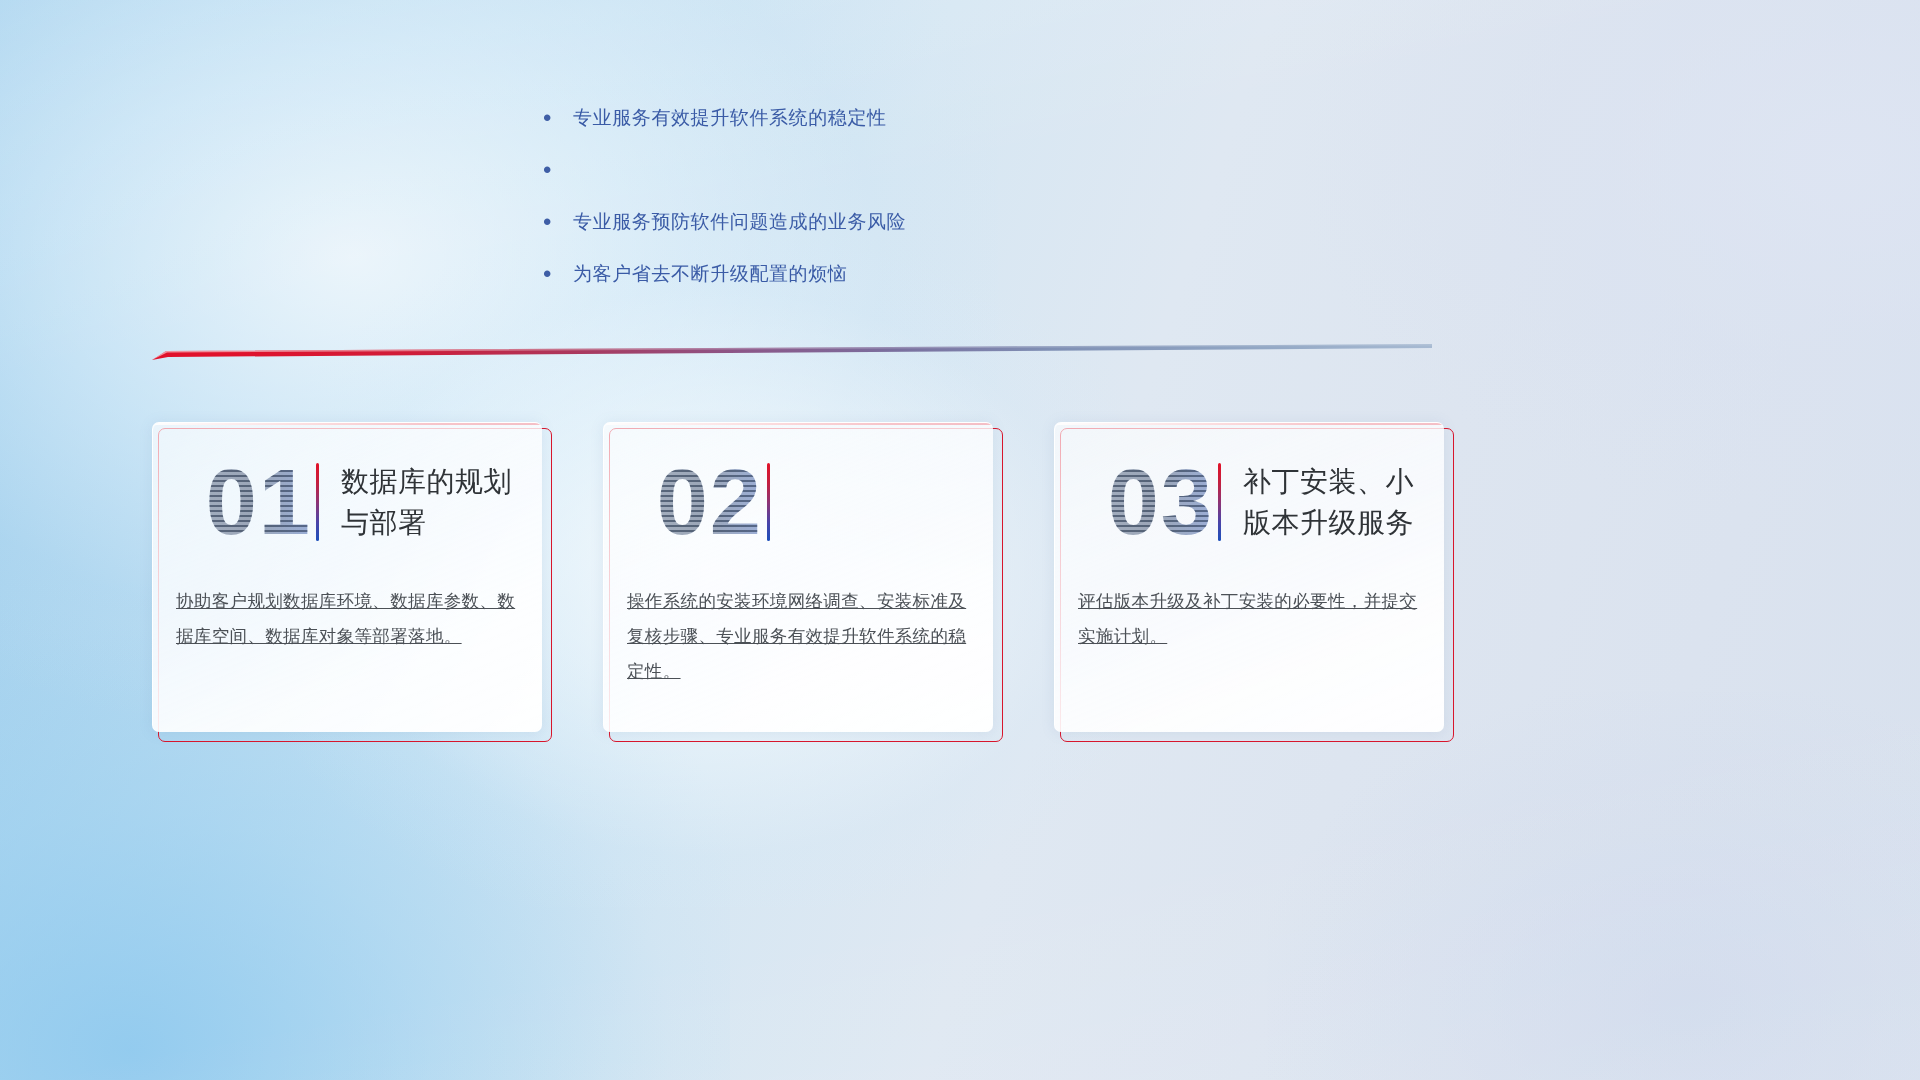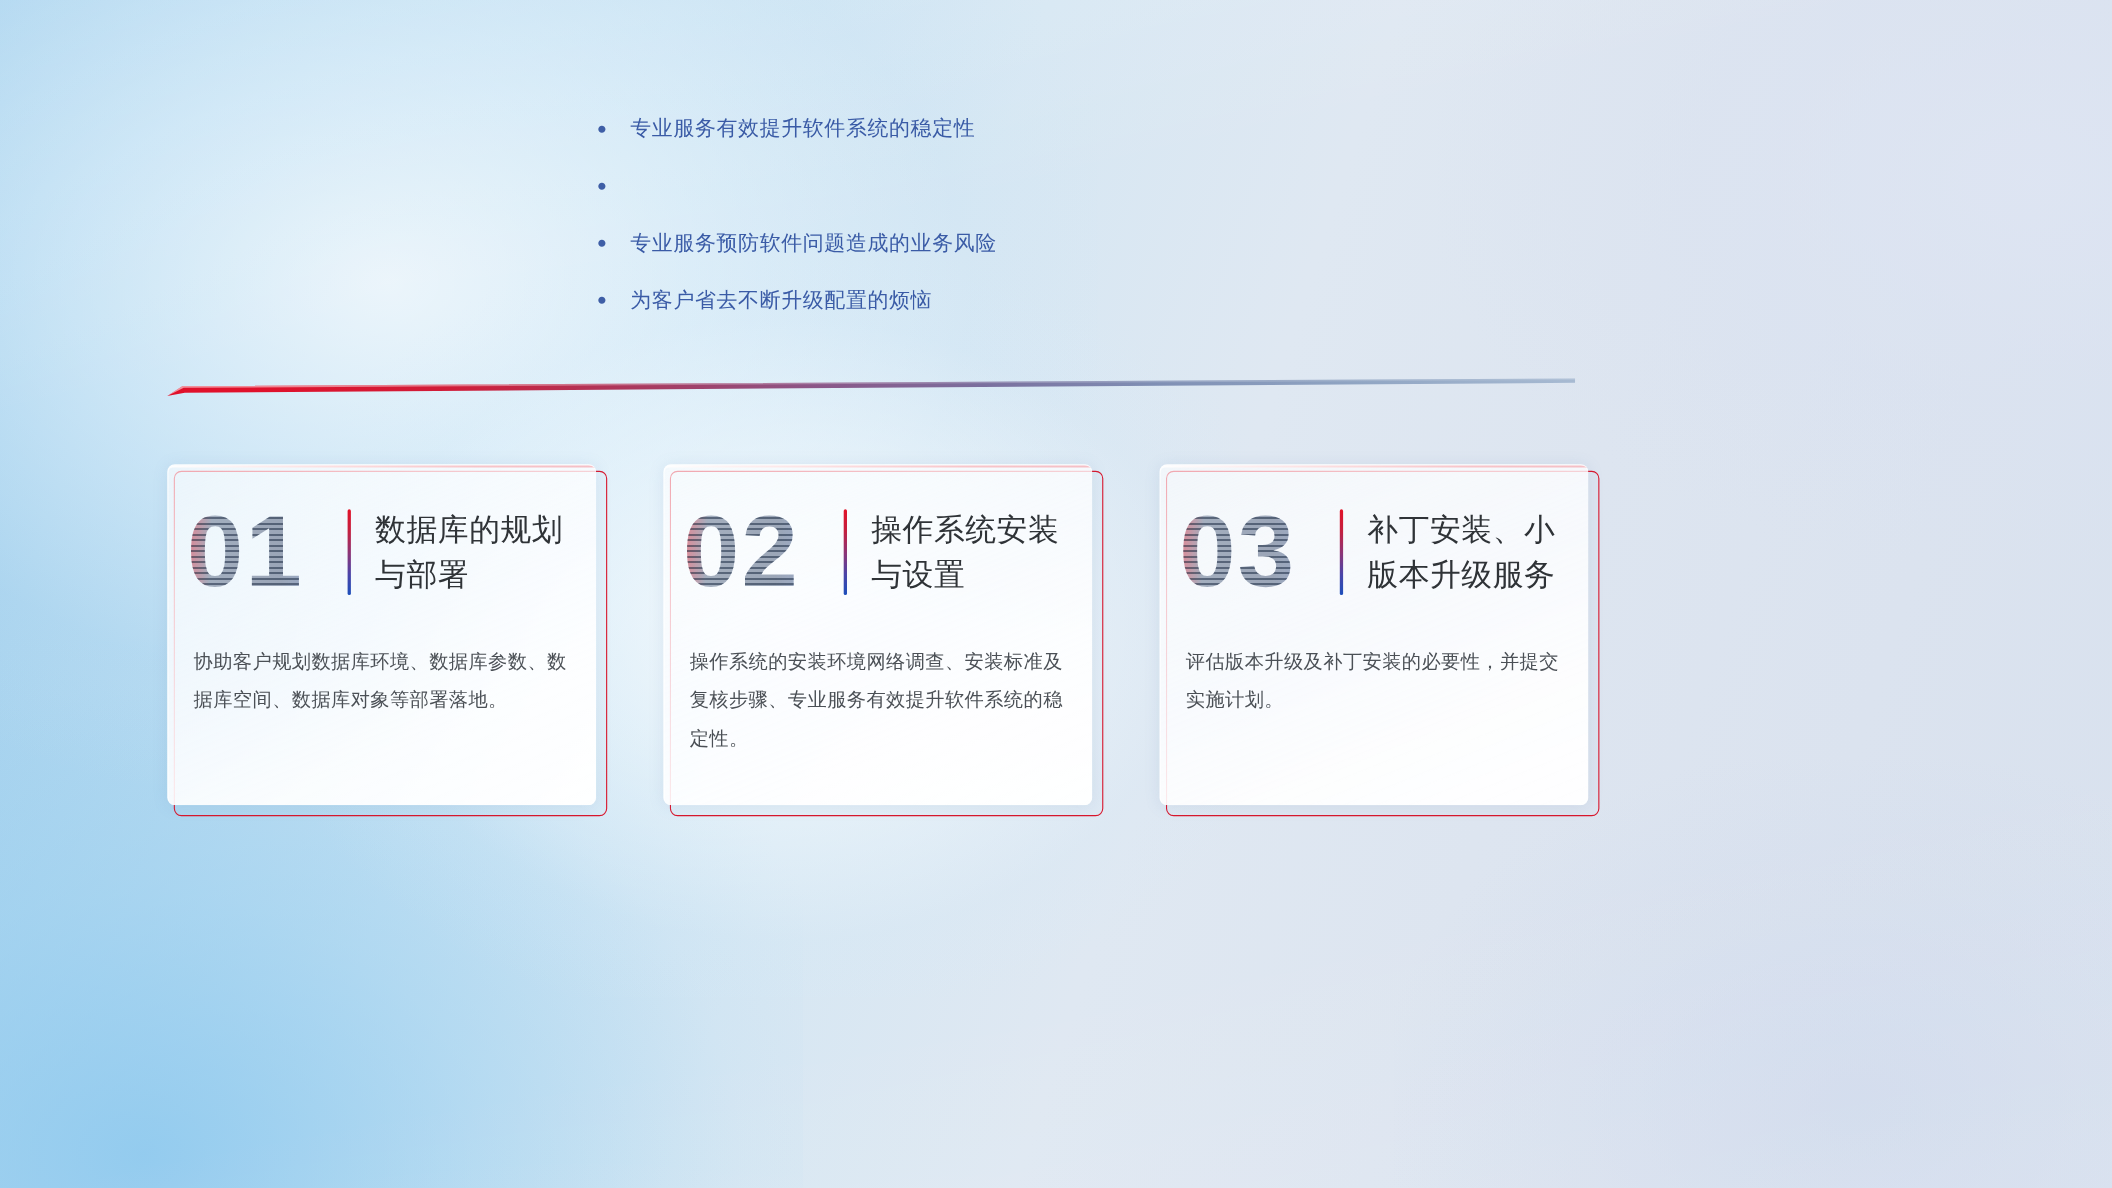--- a/index.html
+++ b/index.html
@@ -174,21 +174,21 @@
   }
   
   .card-num {
     position:relative;
     flex:0 0 142px;
     margin-left:18px;
     height:104px;
     font-size:92px;
     font-weight:700;
     line-height:104px;
-    text-align:left;
+    text-align:right;
     letter-spacing:2px;
     color:#8a97a8;
     -webkit-background-clip:text;
     background-clip:text;
     -webkit-text-fill-color:transparent;
     background-image:
       repeating-linear-gradient(180deg,
         rgba(118,132,150,0.92) 0px,
         rgba(118,132,150,0.92) 2px,
         rgba(255,255,255,0) 2px,
@@ -226,20 +226,21 @@
   .card-title span { display:block; white-space:nowrap; }
 
   .card-body {
     position:absolute;
     left:24px; top:162px;
     width:344px;
     font-size:17.5px;
     line-height:35px;
     color:#4b5056;
     letter-spacing:0.35px;
+    text-decoration:underline;
   }
 </style>
 </head>
 <body>
 
 <div id="bg">
   <div class="bg-base"></div>
   <div class="bg-glow-d"></div>
   <div class="bg-glow-e"></div>
   <div class="bg-glow-c"></div>
@@ -311,24 +312,20 @@
     </div>
     <div class="card-body">协助客户规划数据库环境、数据库参数、数据库空间、数据库对象等部署落地。</div>
   </div>
 
   <div class="card">
     <div class="card-frame"></div>
     <div class="card-face"></div>
     <div class="card-head">
       <div class="card-num">02</div>
       <div class="card-bar"></div>
-      <div class="card-title">
-        <span>操作系统安装</span>
-        <span>与设置</span>
-      </div>
     </div>
     <div class="card-body">操作系统的安装环境网络调查、安装标准及复核步骤、专业服务有效提升软件系统的稳定性。</div>
   </div>
 
   <div class="card">
     <div class="card-frame"></div>
     <div class="card-face"></div>
     <div class="card-head">
       <div class="card-num">03</div>
       <div class="card-bar"></div>

